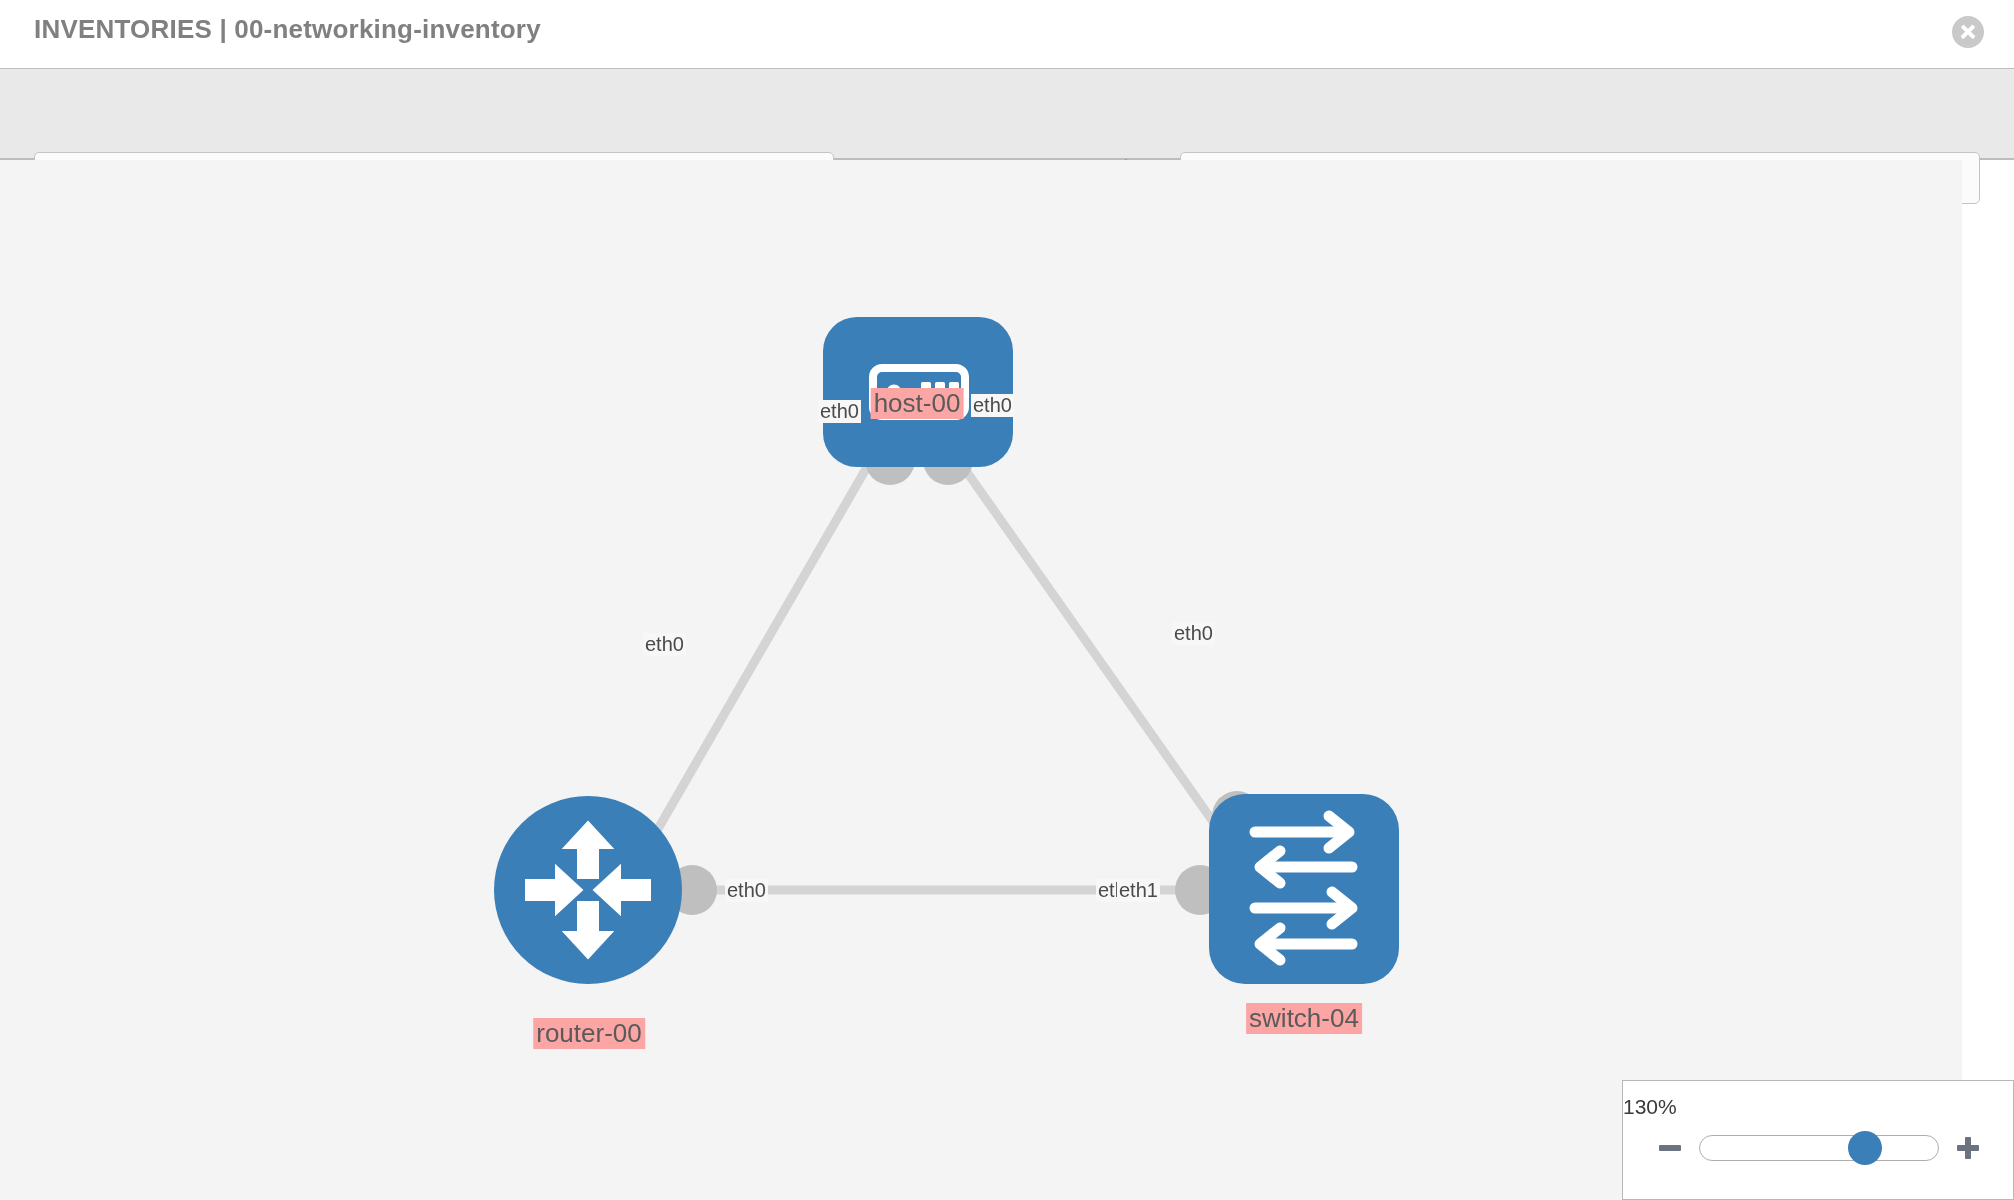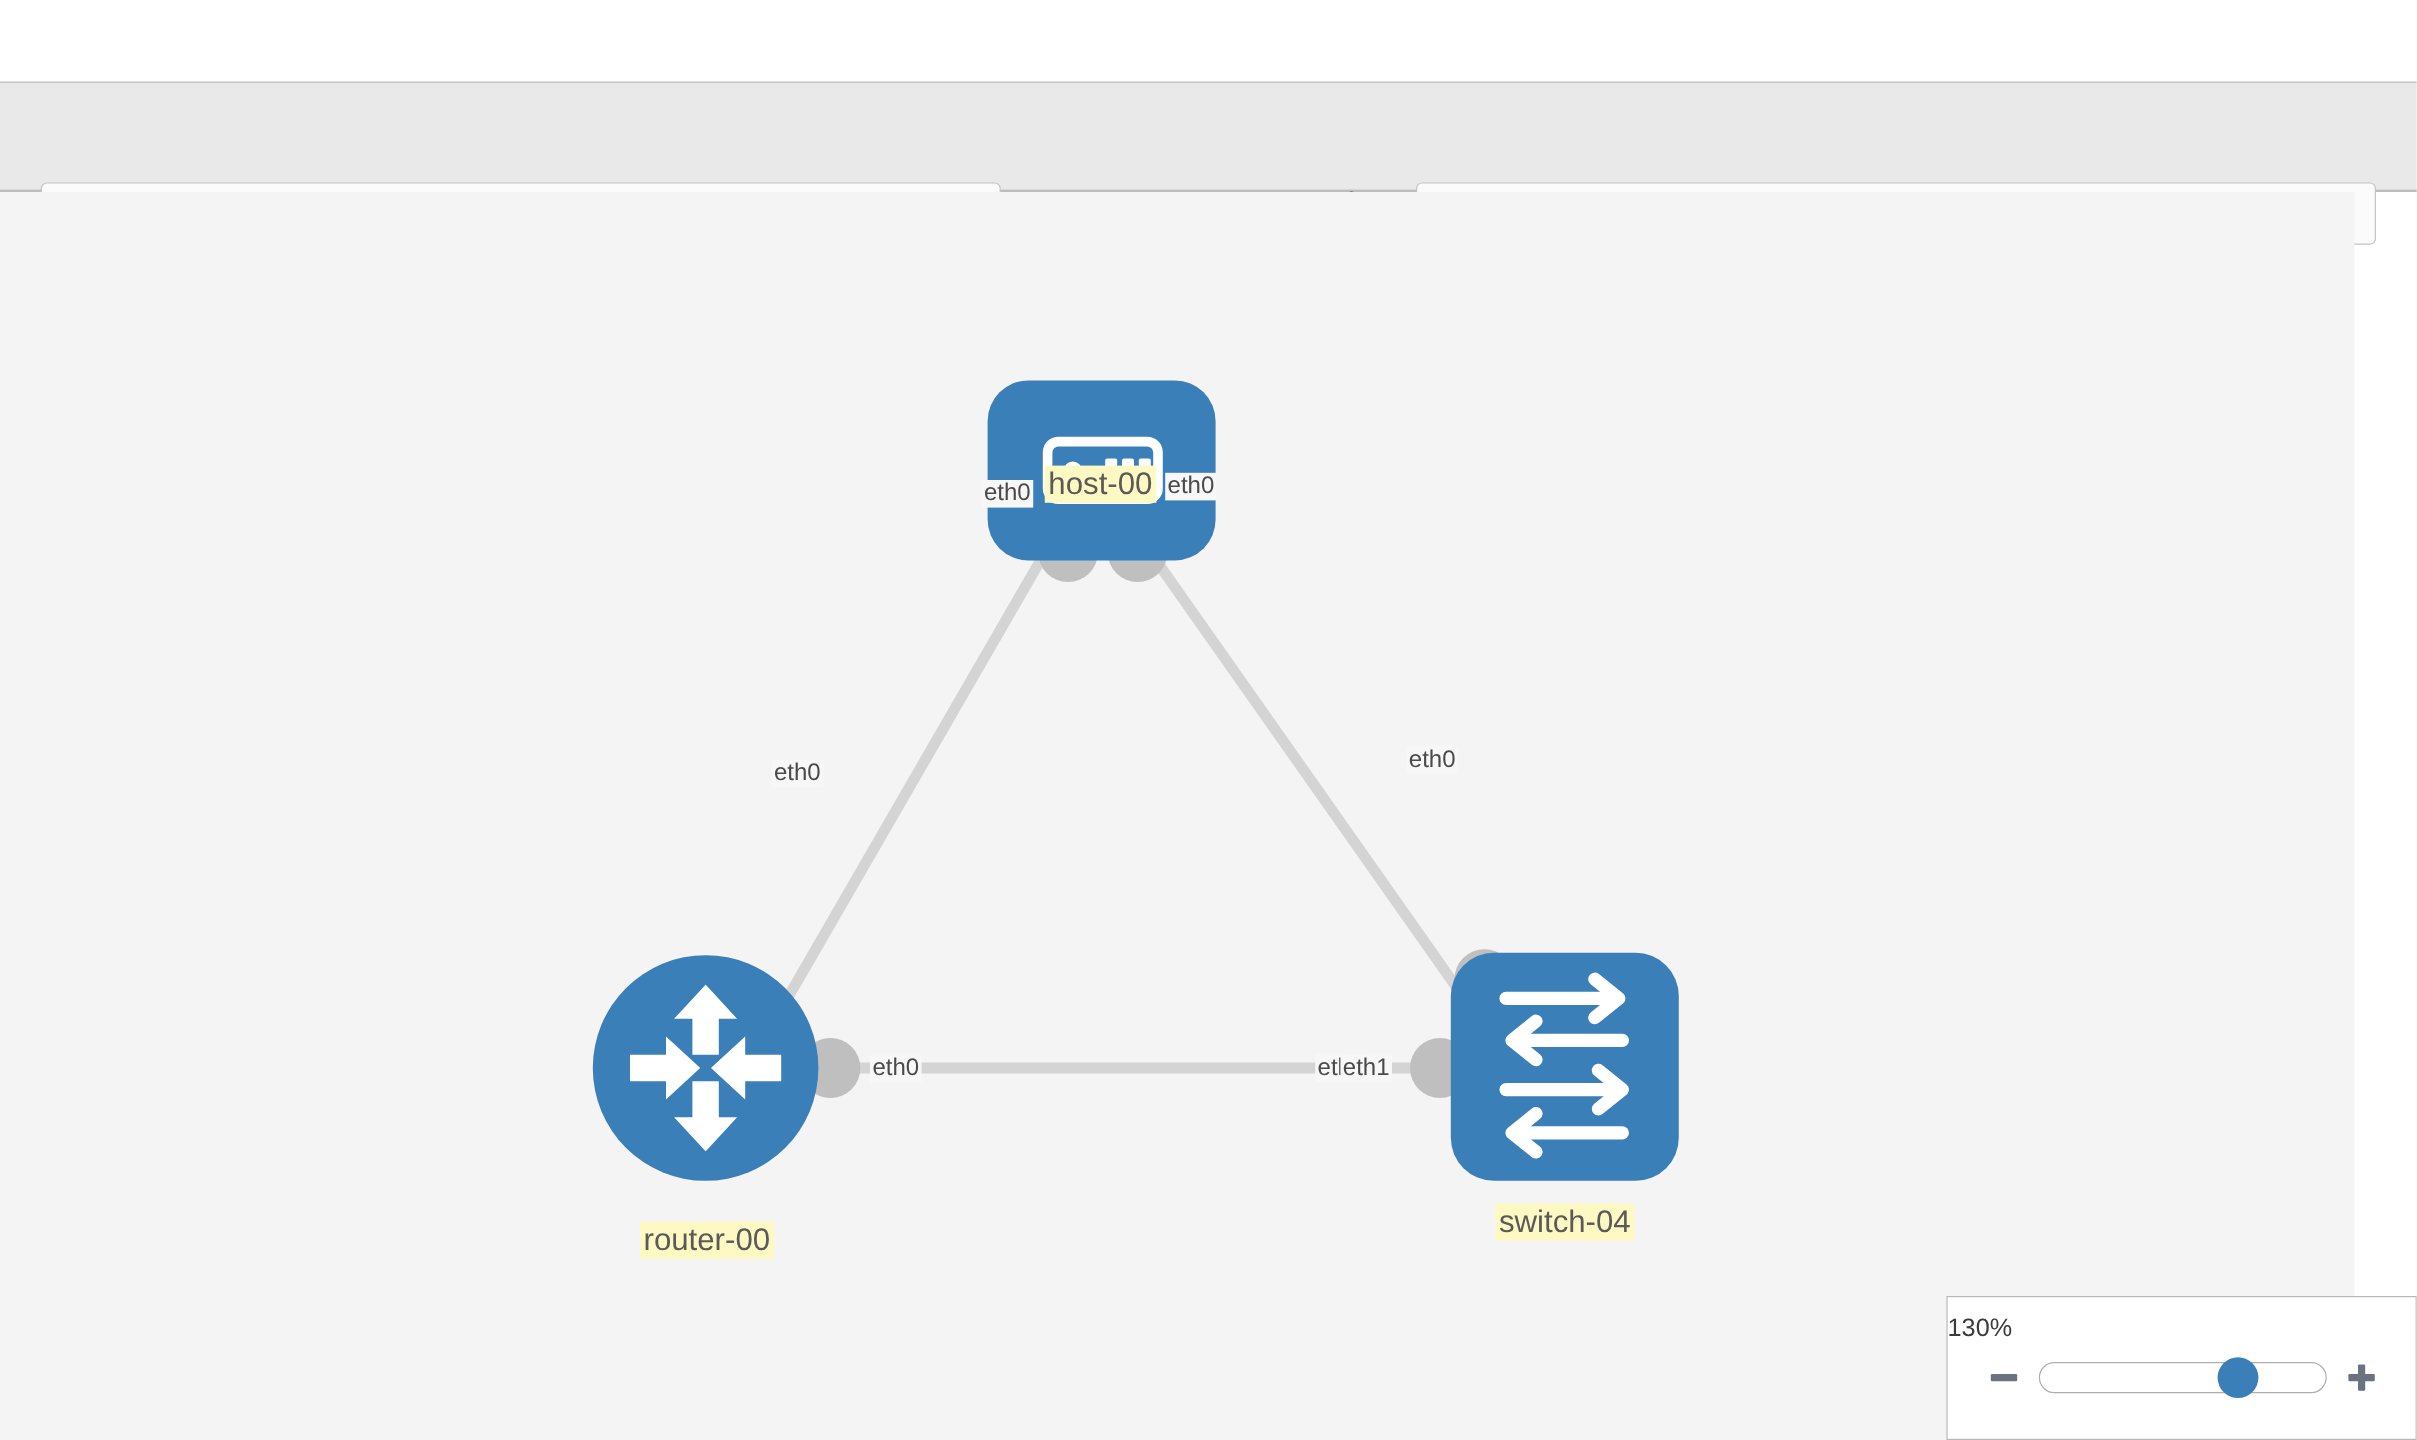--- a/index.html
+++ b/index.html
@@ -68,21 +68,21 @@
   
   .canvas {
     position: absolute; left: 0; top: 160px; width: 1962px; height: 1040px;
     background: #f4f4f4; overflow: hidden;
   }
   #topology-svg { position: absolute; left: 0; top: 0; }
 
   
   .node-label {
     position: absolute; font-size: 26px; color: #5a5a5a;
-    background: #fef9c3; padding: 0 3px; white-space: nowrap;
+    background: #fca5a5; padding: 0 3px; white-space: nowrap;
     transform: translateX(-50%);
   }
   .edge-label {
     position: absolute; font-size: 20px; color: #4a4a4a;
     background: #f7f7f7; padding: 0 2px; white-space: nowrap;
   }
 
   
   .zoom-panel {
     position: absolute; left: 1622px; top: 1080px;
@@ -115,20 +115,24 @@
     position: absolute; top: -5px; left: 148px;
     width: 34px; height: 34px; border-radius: 50%;
     background: #3a7fb8; cursor: grab;
   }
 </style>
 </head>
 <body>
 
 <div id="app">
 
+  <div class="header">
+    <div class="header-title">INVENTORIES | 00-networking-inventory</div>
+    <div class="close-btn"></div>
+  </div>
 
   <div class="toolbar">
 
     <div class="select-box" id="actions-select">
       <span class="sel-label">ACTIONS</span>
       <span class="caret"></span>
     </div>
 
     <div class="tool-icon" id="wrench-btn">
       <svg viewBox="0 0 40 40" aria-hidden="true">

